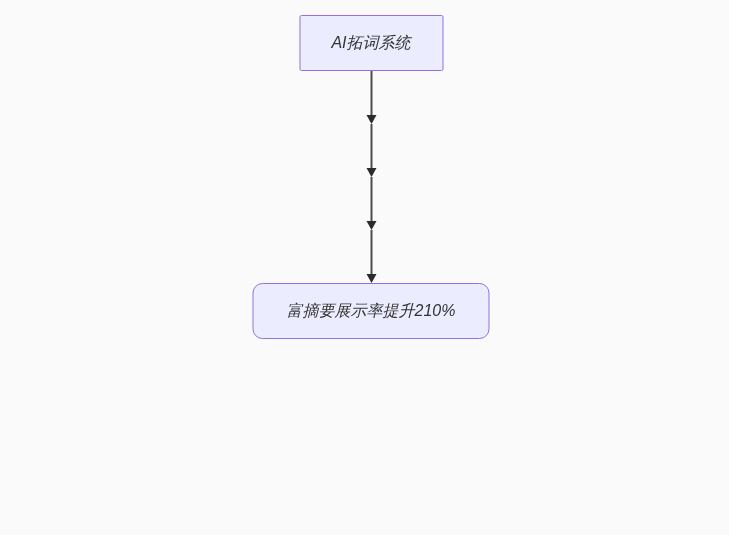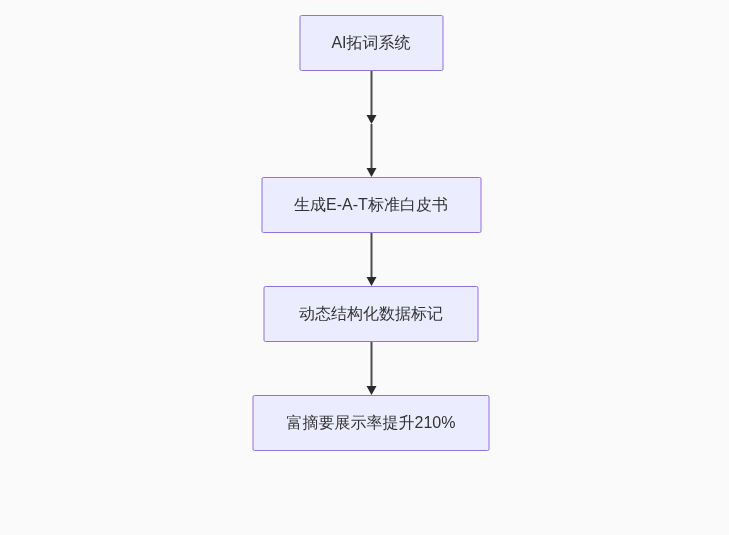--- a/index.html
+++ b/index.html
@@ -6,20 +6,21 @@
     margin: 0;
     padding: 0;
   }
   #screen {
     position: relative;
     width: 729px;
     height: 535px;
     background: var(--page-bg, #fafafa);
     overflow: hidden;
     font-family: "Liberation Sans", "DejaVu Sans", sans-serif;
+    font-style: italic;
   }
   .flowchart {
     position: absolute;
     top: 15px;
     left: 371px;
     transform: translateX(-50%);
     display: flex;
     flex-direction: column;
     align-items: center;
   }
@@ -35,21 +36,21 @@
     color: var(--text-color, #333333);
     font-size: 16px;
     line-height: 1;
     white-space: nowrap;
     padding: 0 10px;
   }
   .flow-node.n1 { width: 144px; }
   .flow-node.n2 { width: 194px; }
   .flow-node.n3 { width: 220px; }
   .flow-node.n4 { width: 215px; }
-  .flow-node.n5 { width: 237px; }
+  .flow-node.n5 { width: 237px; border-radius: 10px; }
   .flow-connector {
     height: 53px;
     display: flex;
     flex-direction: column;
     align-items: center;
   }
   .arrow-line {
     width: 2px;
     flex: 1 1 auto;
     background: var(--arrow-color, #4d4d4d);
@@ -76,32 +77,26 @@
       <div class="arrow-line"></div>
       <div class="arrowhead"></div>
     </div>
 
 
     <div class="flow-connector">
       <div class="arrow-line"></div>
       <div class="arrowhead"></div>
     </div>
 
-    <div class="flow-node n3">
-      <span>生成E-A-T标准白皮书</span>
-    </div>
 
     <div class="flow-connector">
       <div class="arrow-line"></div>
       <div class="arrowhead"></div>
     </div>
 
-    <div class="flow-node n4">
-      <span>动态结构化数据标记</span>
-    </div>
 
     <div class="flow-connector">
       <div class="arrow-line"></div>
       <div class="arrowhead"></div>
     </div>
 
     <div class="flow-node n5">
       <span>富摘要展示率提升210%</span>
     </div>
 

